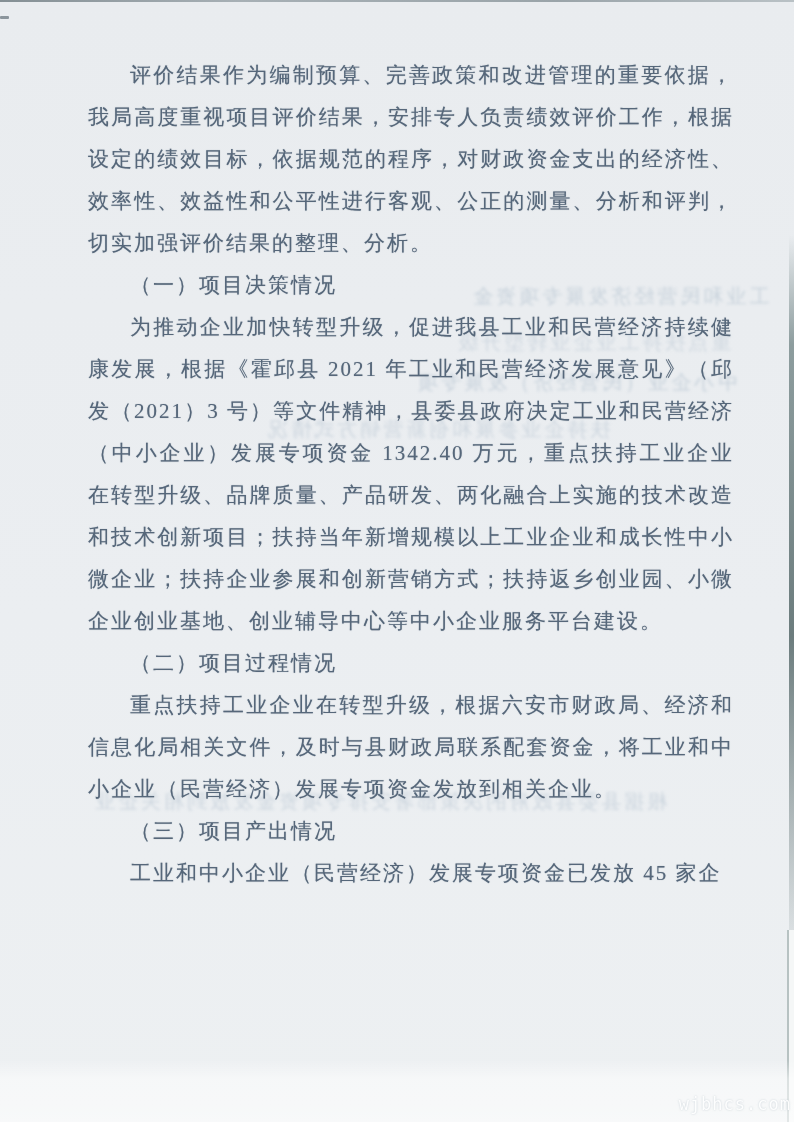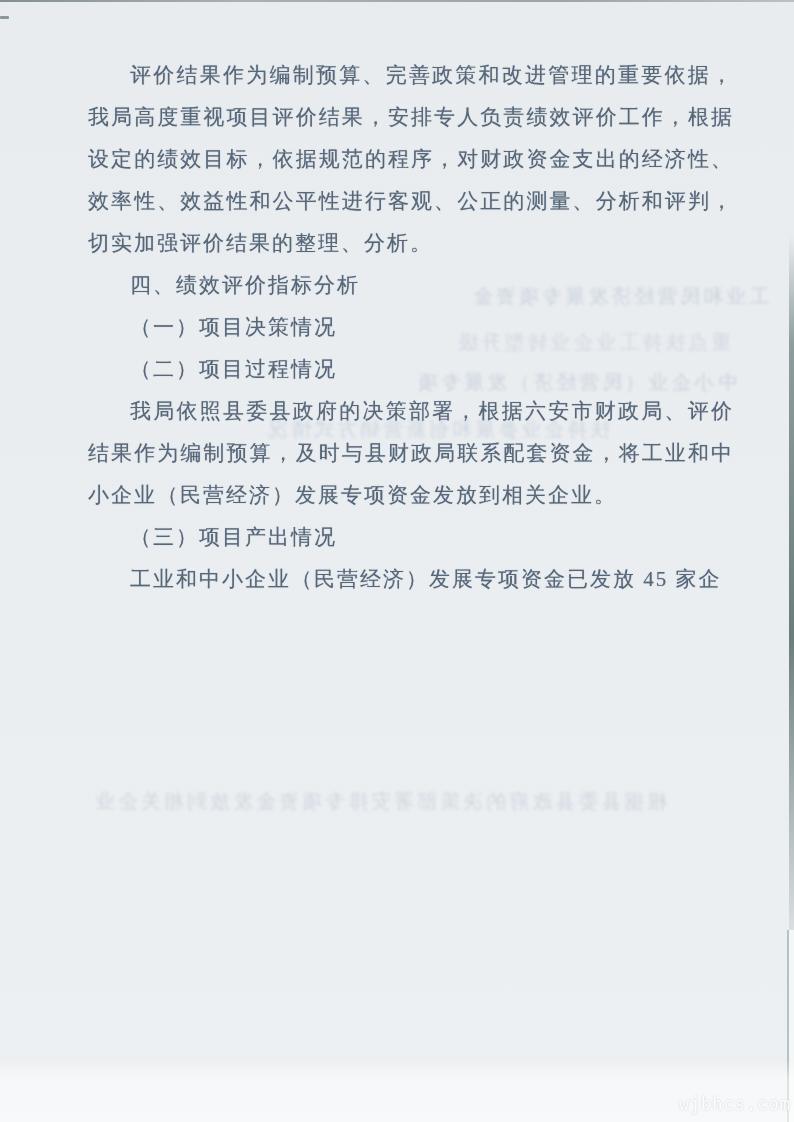--- a/index.html
+++ b/index.html
@@ -107,23 +107,23 @@
   <div class="bottom-strip"></div>
 
   <div class="bleed bleed-0">工业和民营经济发展专项资金</div>
   <div class="bleed bleed-1">重点扶持工业企业转型升级</div>
   <div class="bleed bleed-2">中小企业（民营经济）发展专项</div>
   <div class="bleed bleed-3">扶持企业参展和创新营销方式情况</div>
   <div class="bleed bleed-4">根据县委县政府的决策部署安排专项资金发放到相关企业</div>
 
   <div class="text-block">
     <p>评价结果作为编制预算、完善政策和改进管理的重要依据，我局高度重视项目评价结果，安排专人负责绩效评价工作，根据设定的绩效目标，依据规范的程序，对财政资金支出的经济性、效率性、效益性和公平性进行客观、公正的测量、分析和评判，切实加强评价结果的整理、分析。</p>
-    <p>四、绩效评价指标分析</p>
     <p>（一）项目决策情况</p>
+    <p>为推动企业加快转型升级，促进我县工业和民营经济持续健康发展，根据《霍邱县 2021 年工业和民营经济发展意见》（邱发（2021）3 号）等文件精神，县委县政府决定工业和民营经济（中小企业）发展专项资金 1342.40 万元，重点扶持工业企业在转型升级、品牌质量、产品研发、两化融合上实施的技术改造和技术创新项目；扶持当年新增规模以上工业企业和成长性中小微企业；扶持企业参展和创新营销方式；扶持返乡创业园、小微企业创业基地、创业辅导中心等中小企业服务平台建设。</p>
     <p>（二）项目过程情况</p>
-    <p>我局依照县委县政府的决策部署，根据六安市财政局、评价结果作为编制预算，及时与县财政局联系配套资金，将工业和中小企业（民营经济）发展专项资金发放到相关企业。</p>
+    <p>重点扶持工业企业在转型升级，根据六安市财政局、经济和信息化局相关文件，及时与县财政局联系配套资金，将工业和中小企业（民营经济）发展专项资金发放到相关企业。</p>
     <p>（三）项目产出情况</p>
     <p>工业和中小企业（民营经济）发展专项资金已发放 45 家企</p>
   </div>
 
   <div class="watermark">wjbhcs.com</div>
 
 </div>
 
 </body></html>

